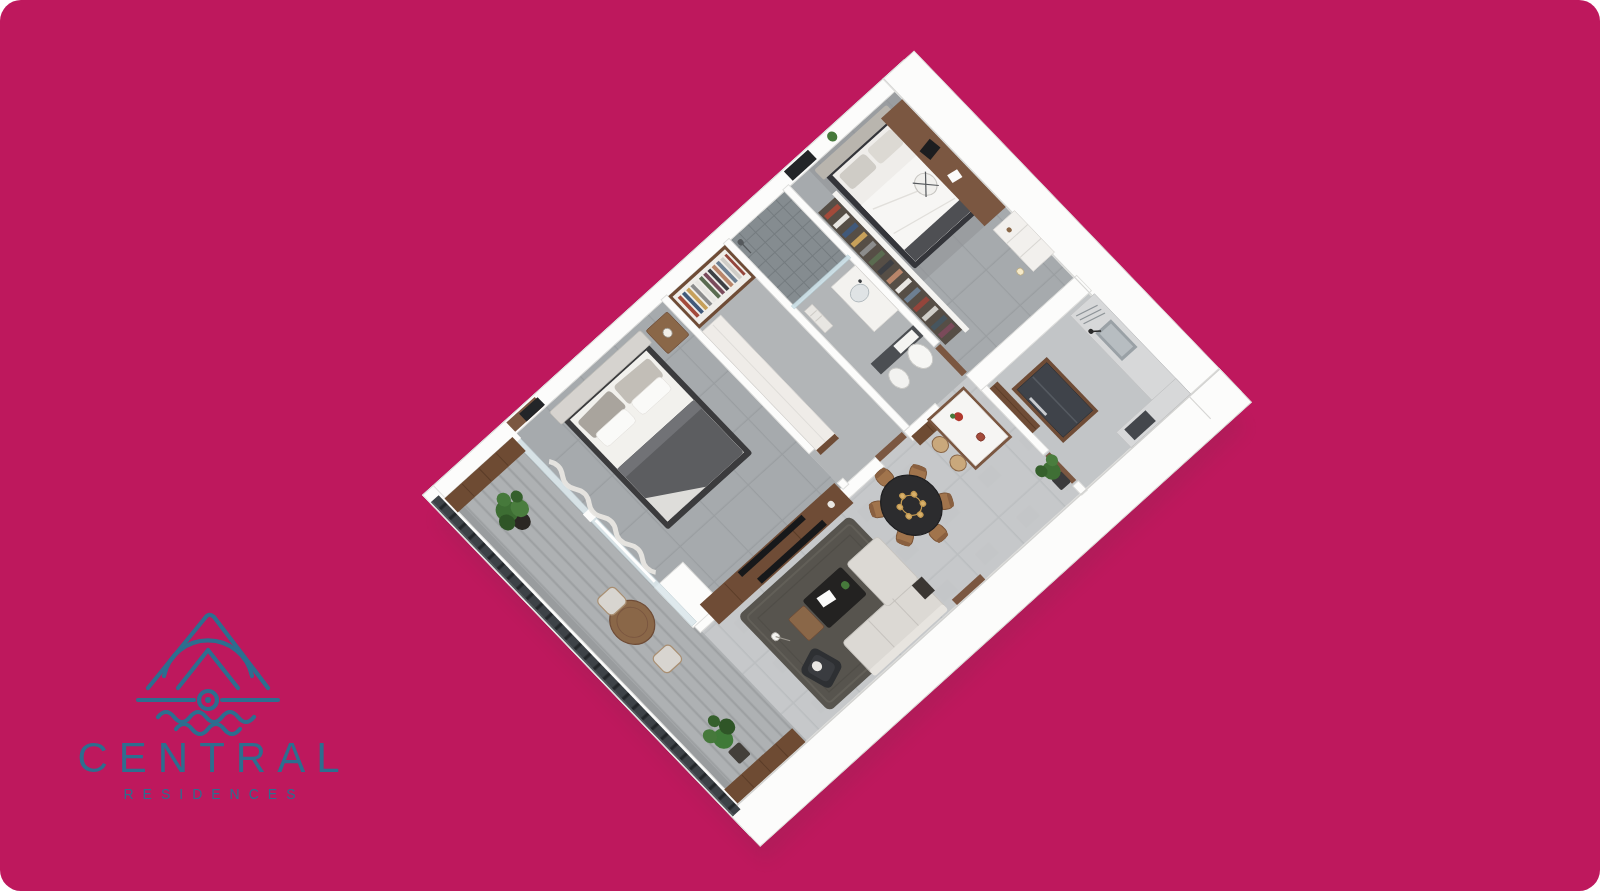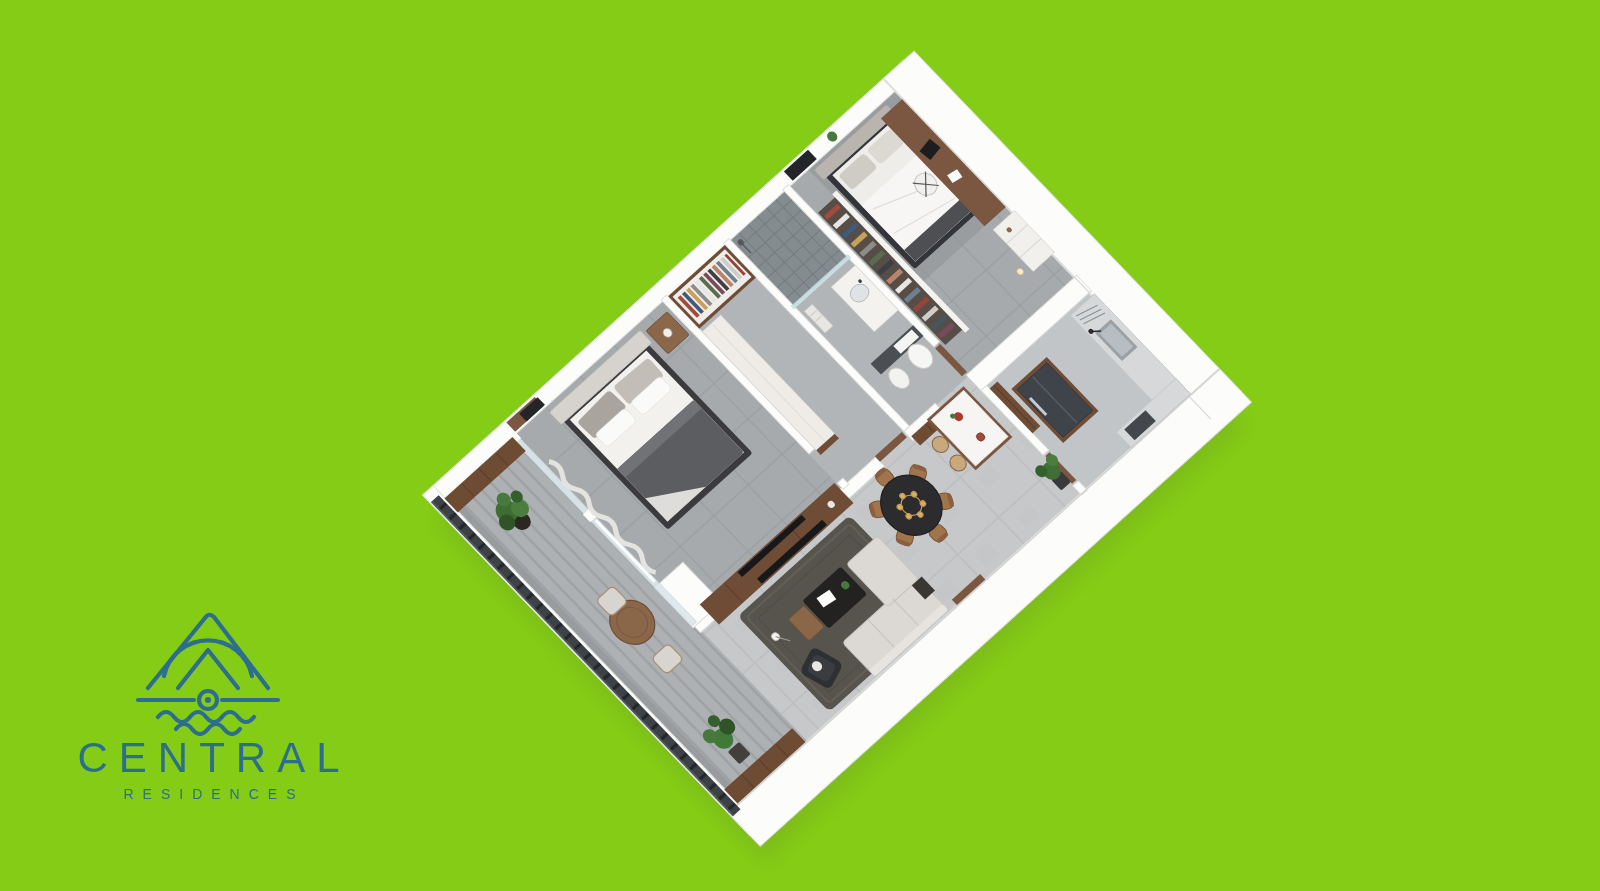--- a/index.html
+++ b/index.html
@@ -1,17 +1,17 @@
 <!DOCTYPE html>
 <html><head>
 <meta charset="utf-8">
 <style>
   html,body{margin:0;padding:0;background:#ffffff;}
-  .stage{position:relative;width:1600px;height:891px;background:#84cc16;overflow:hidden;
-         font-family:"Liberation Sans", sans-serif;}
+  .stage{position:relative;width:1600px;height:891px;background:#be185d;overflow:hidden;
+         font-family:"Liberation Sans", sans-serif;border-radius:21px;}
   svg{display:block}
   .brand-name{font-family:"Liberation Sans", sans-serif;font-weight:400;}
   .brand-tagline{font-family:"Liberation Sans", sans-serif;font-weight:400;}
 </style>
 </head>
 <body>
 
 <div class="stage">
 <svg width="1600" height="891" viewBox="0 0 1600 891">
   <defs>

